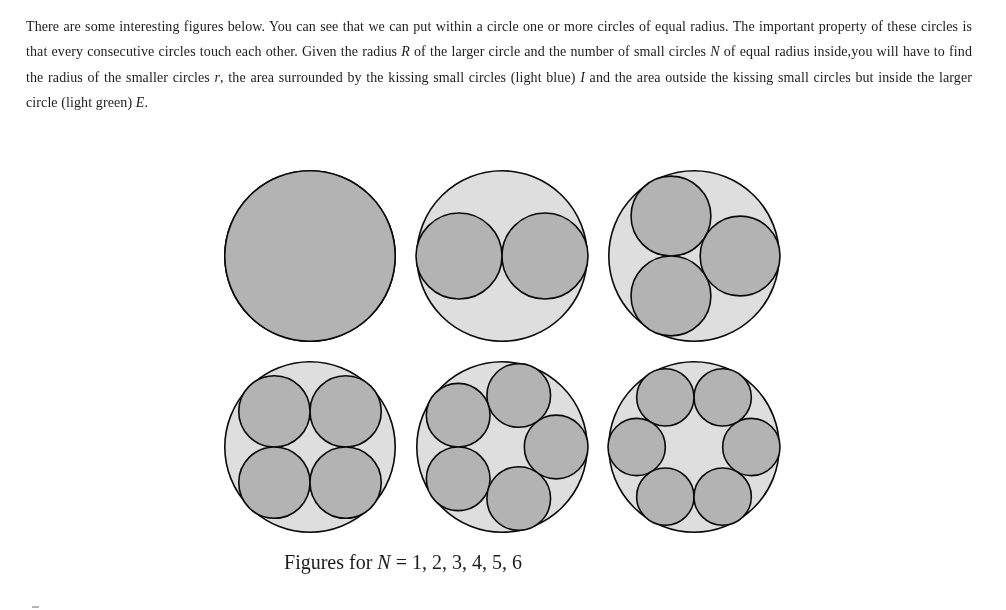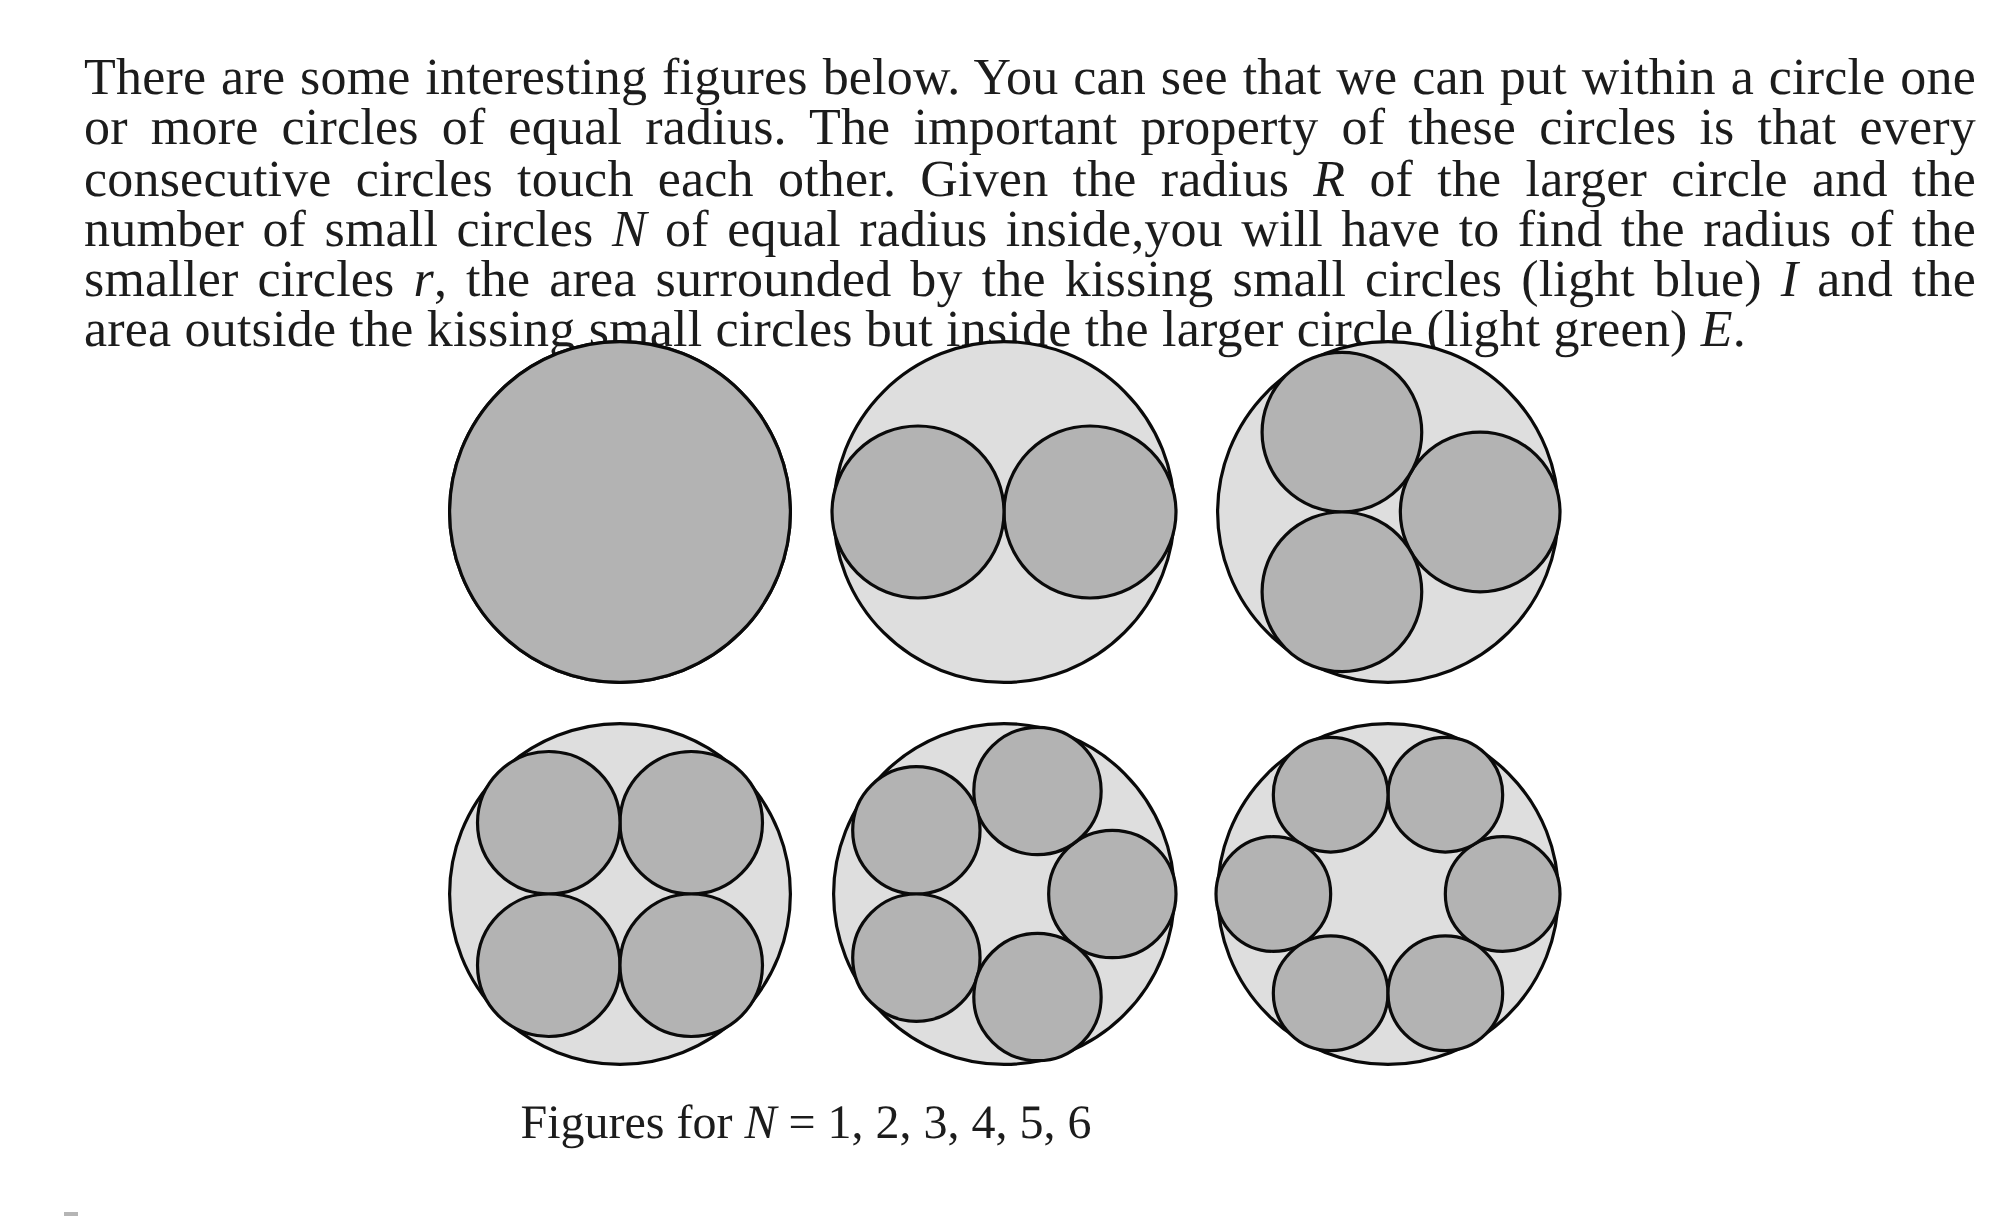--- a/index.html
+++ b/index.html
@@ -14,24 +14,24 @@
     position: relative;
     font-family: "Liberation Serif", "DejaVu Serif", serif;
     color: #1c1c1c;
   }
   .page {
     position: absolute;
     inset: 0;
   }
   .statement {
     position: absolute;
-    left: 42px;
+    left: 26px;
     top: 0px;
     width: 946px;
-    font-size: 26px;
+    font-size: 14px;
     line-height: 25.3px;
     text-align: justify;
     text-justify: inter-word;
     letter-spacing: 0.1px;
   }
   .statement .var, .caption .var {
     font-style: italic;
     font-family: "Liberation Serif", "DejaVu Serif", serif;
   }
   .figure-grid {
@@ -44,21 +44,21 @@
   }
   .figure-grid svg {
     position: absolute;
   }
   .caption {
     position: absolute;
     left: 0;
     top: 549px;
     width: 806px;
     text-align: center;
-    font-size: 24px;
+    font-size: 20px;
     line-height: 26px;
     color: #1c1c1c;
   }
   .bottom-artifact {
     position: absolute;
     left: 32px;
     top: 606px;
     width: 7px;
     height: 2px;
     background: #b5b5b5;

